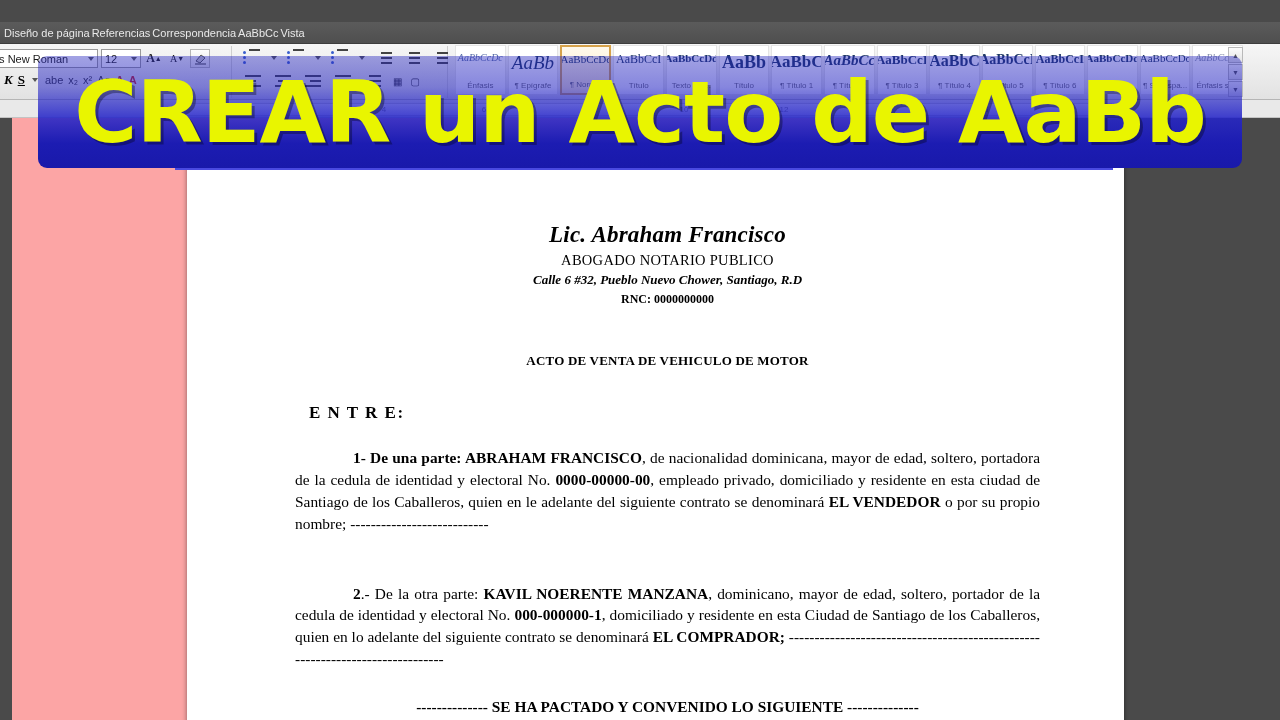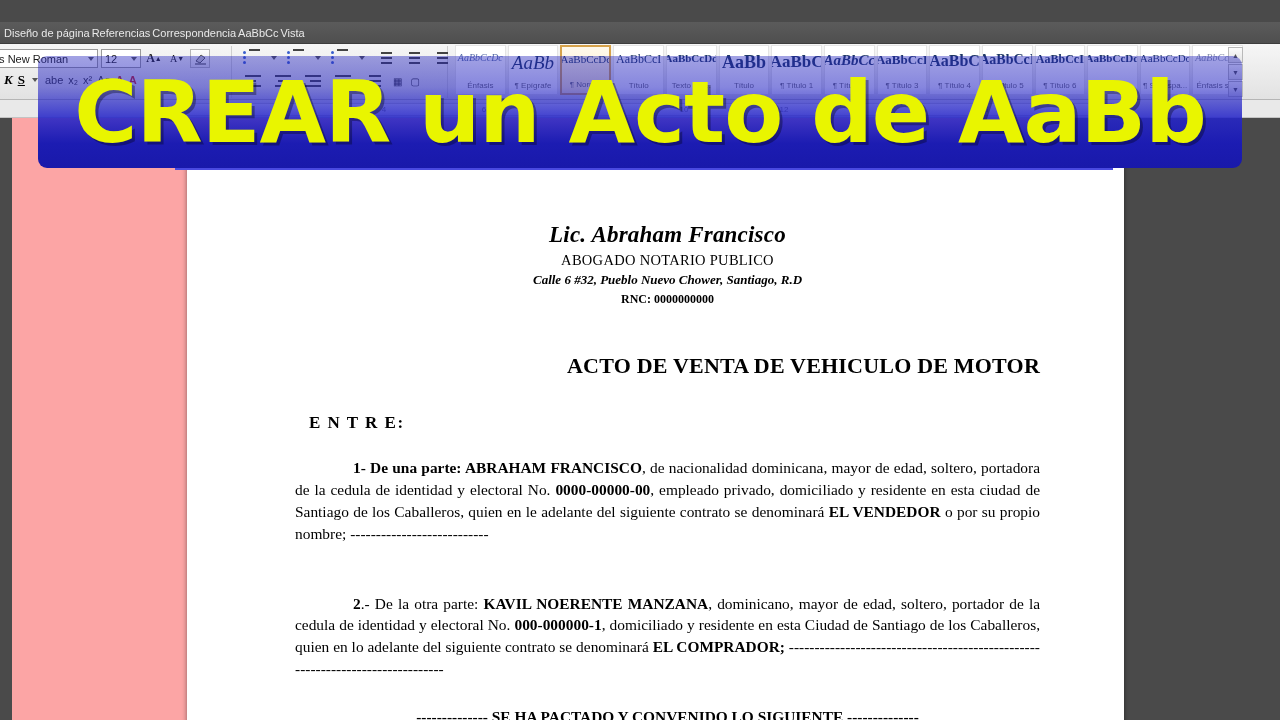--- a/index.html
+++ b/index.html
@@ -159,21 +159,21 @@
   }
   .d-role {
     text-align: center; font-size: 14.5px; margin-top: 4px; letter-spacing: .3px;
   }
   .d-addr {
     text-align: center; font-size: 13px; font-weight: bold; font-style: italic;
     margin-top: 3px;
   }
   .d-rnc { text-align: center; font-size: 12px; font-weight: bold; margin-top: 4px; }
   .d-title {
-    text-align: right; font-size: 22px; font-weight: bold; margin-top: 46px;
+    text-align: center; font-size: 13px; font-weight: bold; margin-top: 46px;
     letter-spacing: .2px;
   }
   .d-entre {
     font-size: 17px; font-weight: bold; margin-top: 34px; padding-left: 14px;
     letter-spacing: 1.5px;
   }
   .d-p {
     font-size: 15.4px; text-align: justify; margin-top: 24px; line-height: 1.42;
     text-indent: 58px;
   }

